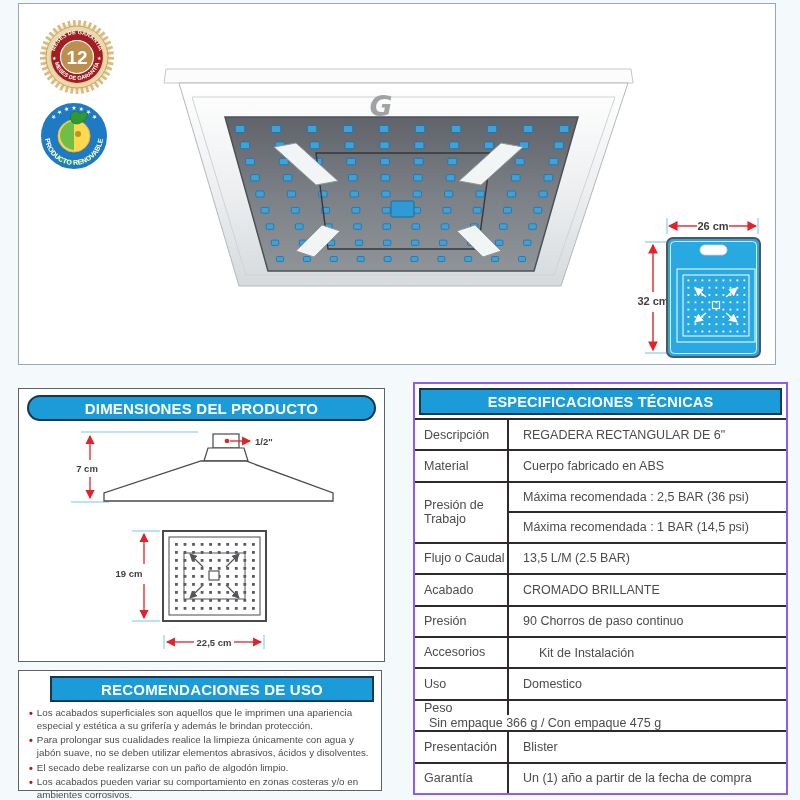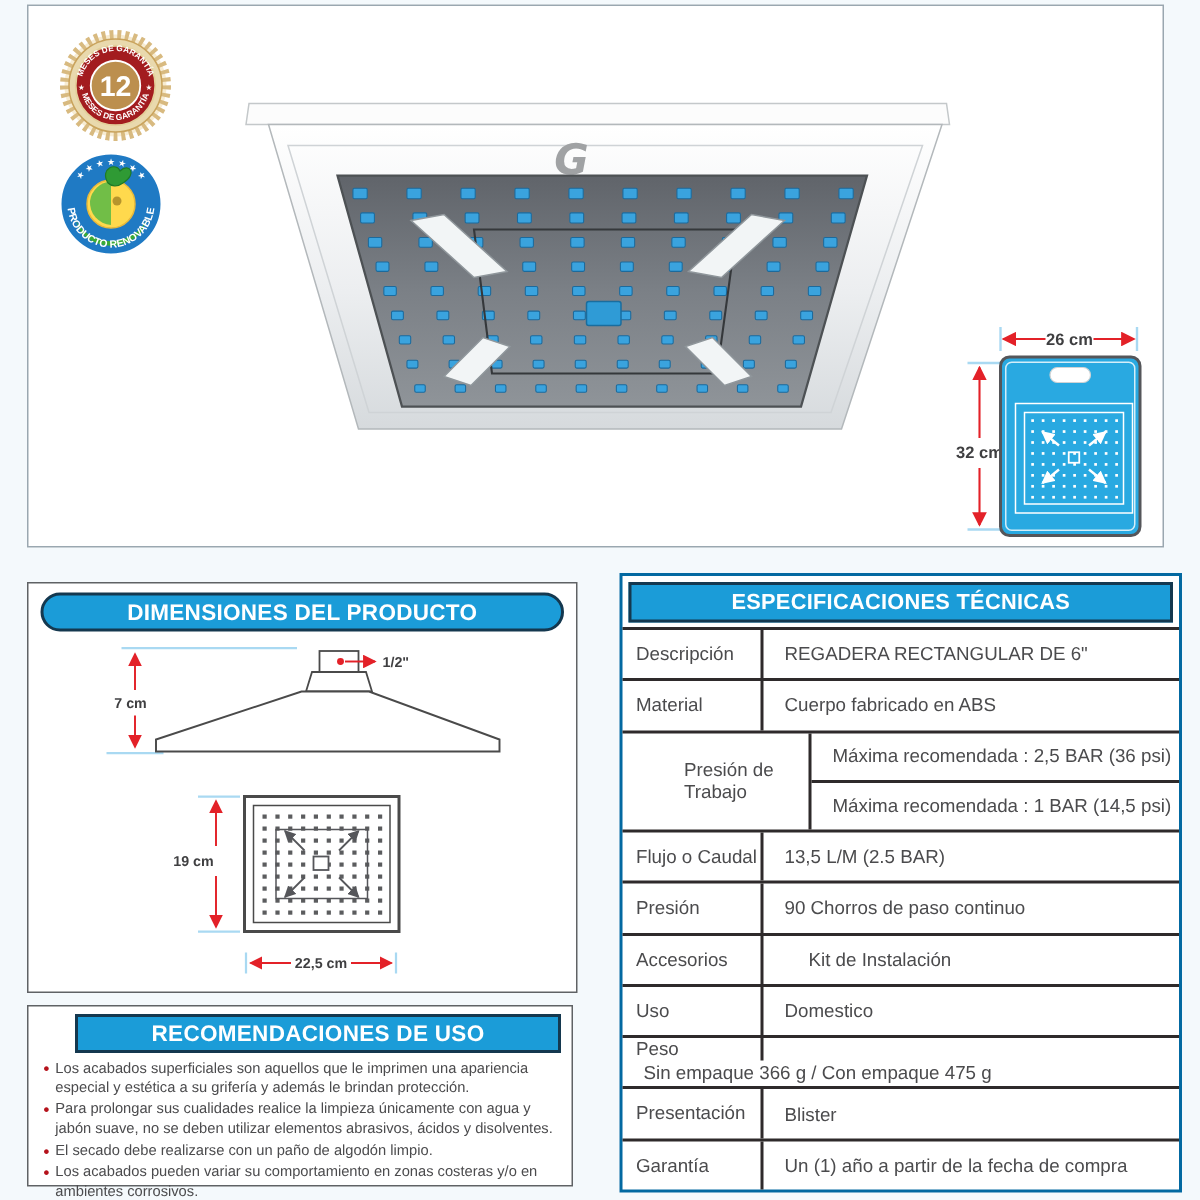--- a/index.html
+++ b/index.html
@@ -6,21 +6,21 @@
   body{
     width:800px;height:800px;position:relative;overflow:hidden;
     background:#f4f9fc;
     font-family:"Liberation Sans",sans-serif;
     -webkit-font-smoothing:antialiased;
   }
   .panel{position:absolute;background:#fff;box-sizing:border-box;}
   .top-panel{left:18px;top:3px;width:758px;height:362px;border:1px solid #9aa7b0;}
   .dim-box{left:18px;top:388px;width:367px;height:274px;border:1px solid #5f6265;}
   .rec-box{left:18px;top:670px;width:364px;height:121px;border:1px solid #5f6265;}
-  .spec-box{left:413px;top:382px;width:375px;height:413px;border:2px solid #0369a1;}
+  .spec-box{left:413px;top:382px;width:375px;height:413px;border:2px solid #8b5cf6;}
   .banner{
     position:absolute;background:#1b9cd8;border:2px solid #14384f;box-sizing:border-box;
     color:#fff;font-weight:bold;font-size:15px;letter-spacing:.2px;
     display:flex;align-items:center;justify-content:center;white-space:nowrap;
   }
   .dim-banner{left:8px;right:8px;top:6px;height:26px;border-radius:13px;}
   .rec-banner{left:7px;right:7px;top:5px;height:26px;margin-left:24px;}
   .spec-banner{left:4px;right:4px;top:4px;height:27px;font-size:14.5px;}
   
   .bullets{position:absolute;left:10px;right:7px;top:36px;color:#4b4b4d;font-size:9.8px;line-height:1.32;}
@@ -483,34 +483,40 @@
         <div class="spec-values">
           <div class="spec-value">REGADERA RECTANGULAR DE 6"</div>
         </div>
       </div>
       <div class="spec-row" style="flex-grow: 1;">
         <div class="spec-label">Material</div>
         <div class="spec-values">
           <div class="spec-value">Cuerpo fabricado en ABS</div>
         </div>
       </div>
-      <div class="spec-row" style="flex-grow: 2; padding-left: 32px;">
+      <div class="spec-row" style="flex-grow: 2;">
         <div class="spec-label">Presión de Trabajo</div>
         <div class="spec-values">
           <div class="spec-value">Máxima recomendada : 2,5 BAR (36 psi)</div>
           <div class="spec-value">Máxima recomendada : 1 BAR (14,5 psi)</div>
         </div>
       </div>
       <div class="spec-row" style="flex-grow: 1;">
         <div class="spec-label">Flujo o Caudal</div>
         <div class="spec-values">
           <div class="spec-value">13,5 L/M (2.5 BAR)</div>
         </div>
       </div>
       <div class="spec-row" style="flex-grow: 1;">
+        <div class="spec-label">Acabado</div>
+        <div class="spec-values">
+          <div class="spec-value">CROMADO BRILLANTE</div>
+        </div>
+      </div>
+      <div class="spec-row" style="flex-grow: 1;">
         <div class="spec-label">Presión</div>
         <div class="spec-values">
           <div class="spec-value">90 Chorros de paso continuo</div>
         </div>
       </div>
       <div class="spec-row" style="flex-grow: 1; gap: 16px;">
         <div class="spec-label">Accesorios</div>
         <div class="spec-values">
           <div class="spec-value">Kit de Instalación</div>
         </div>

